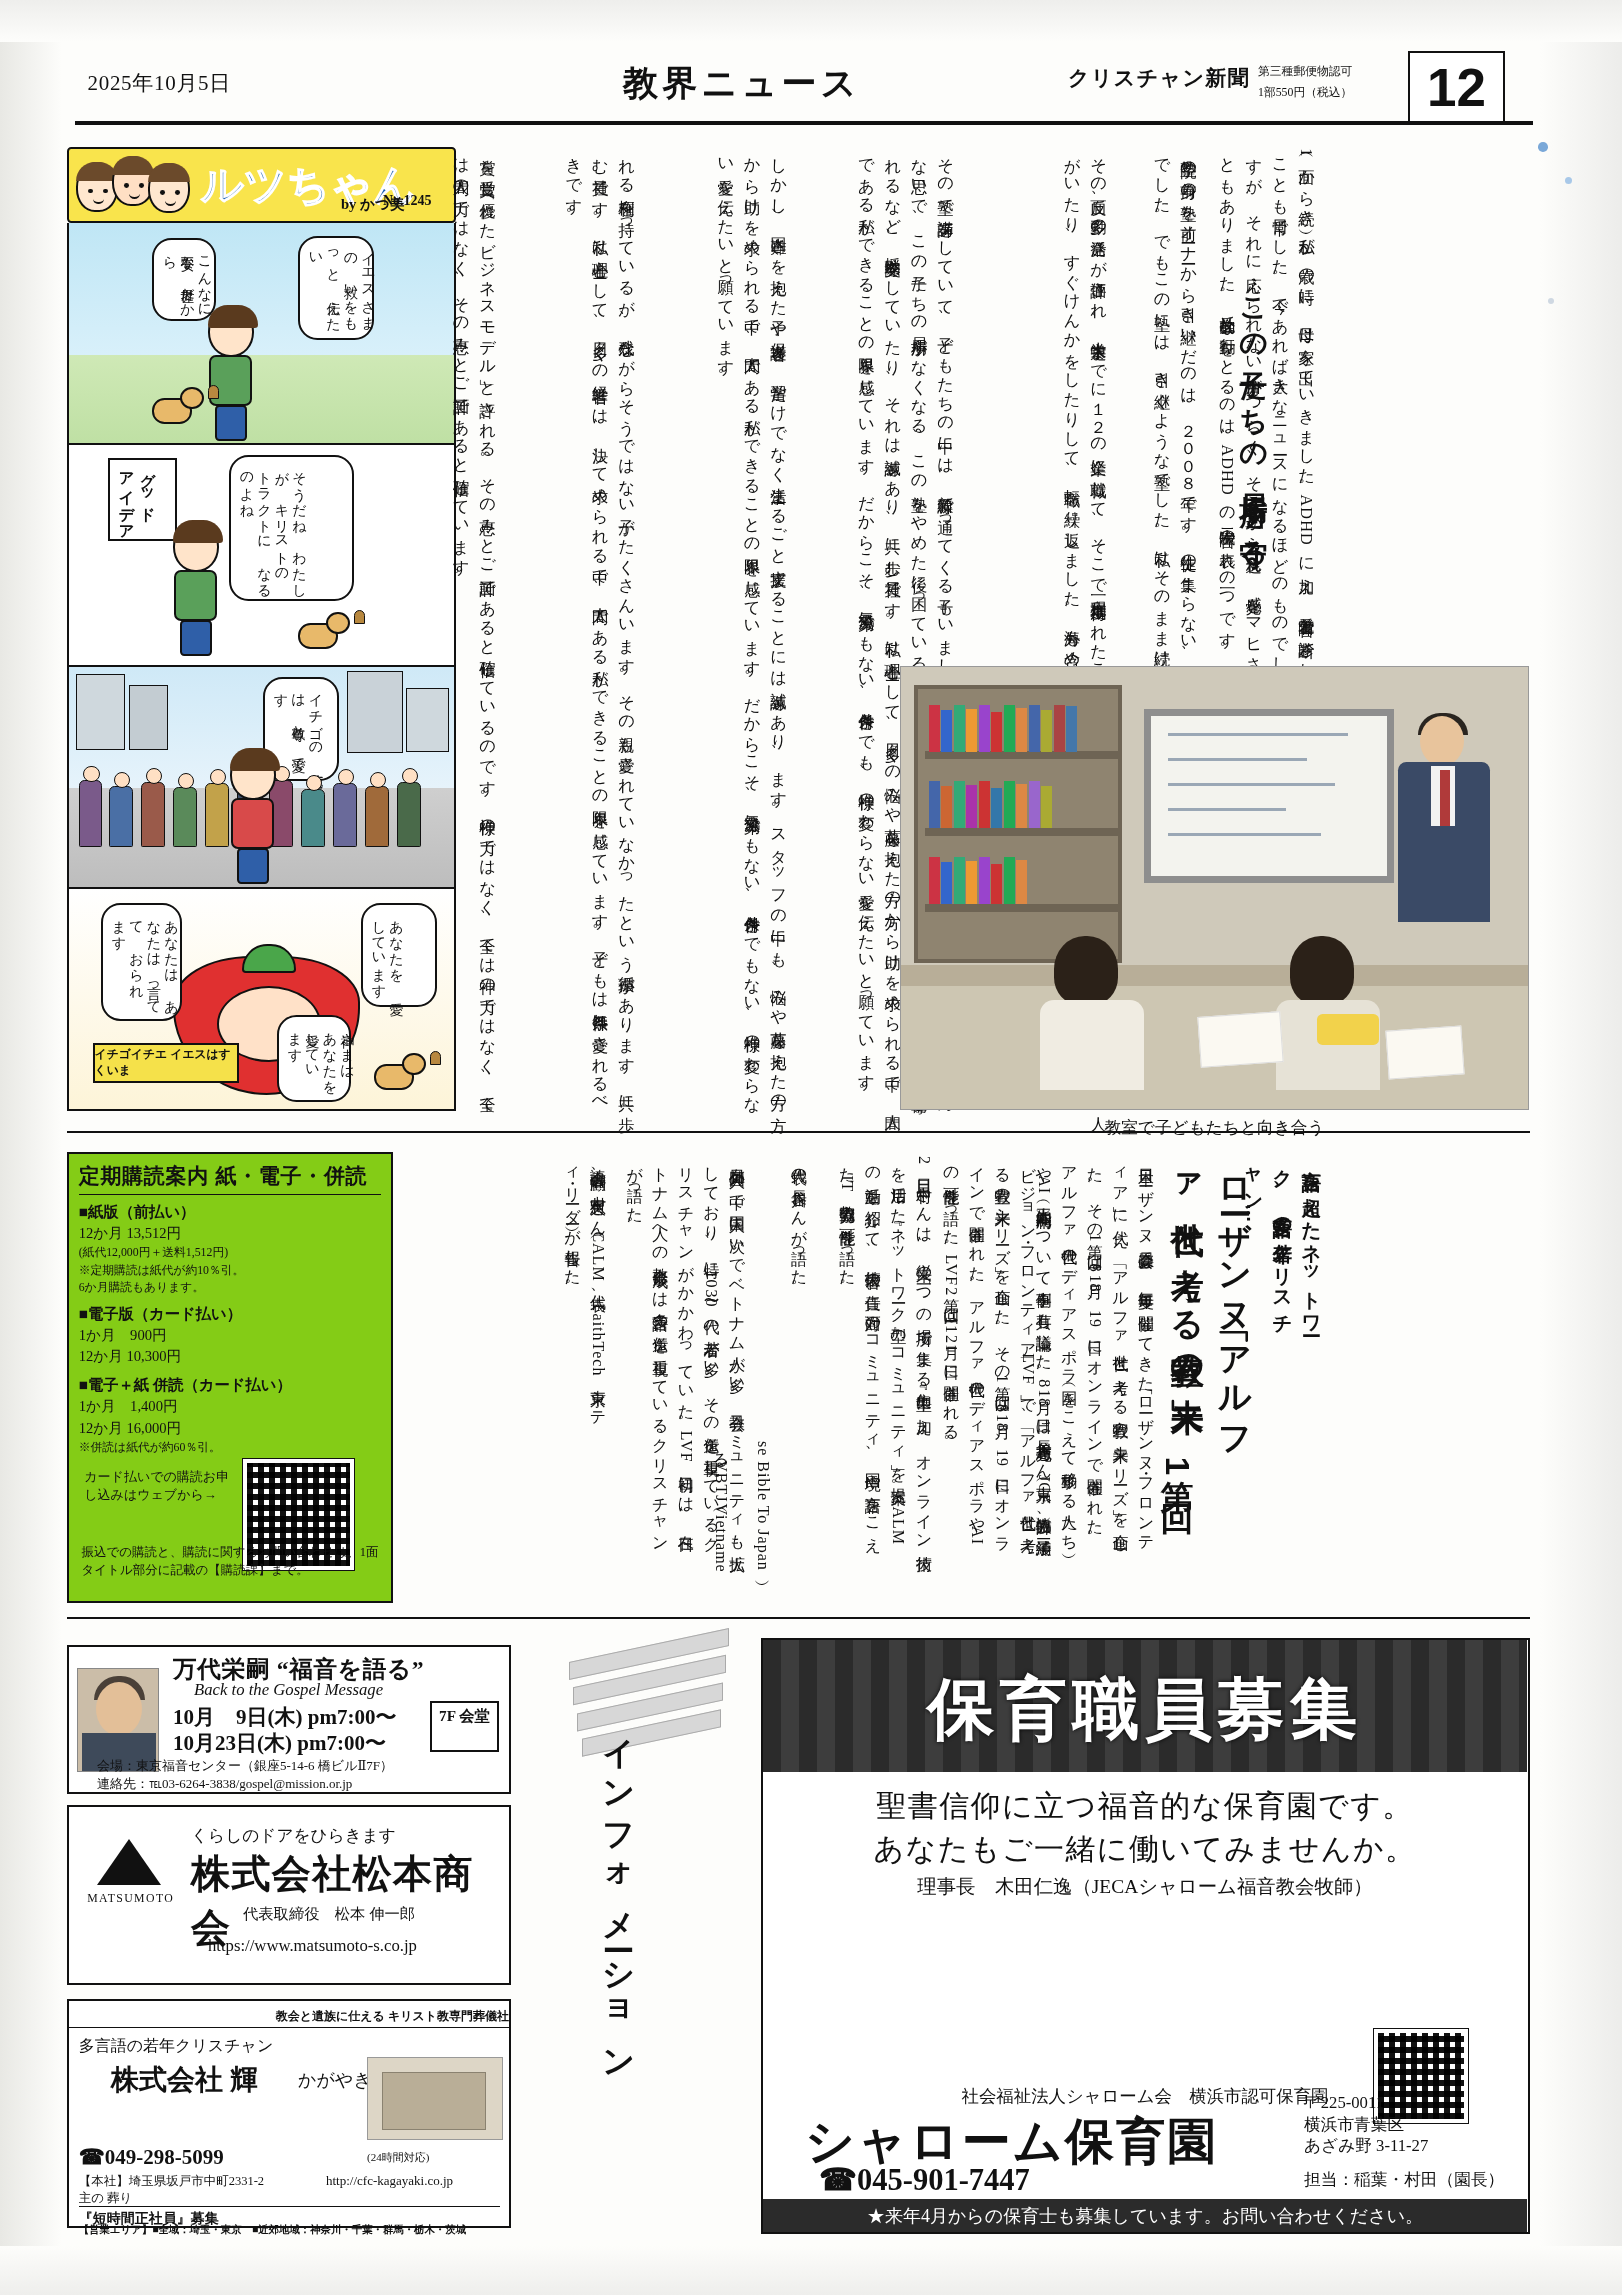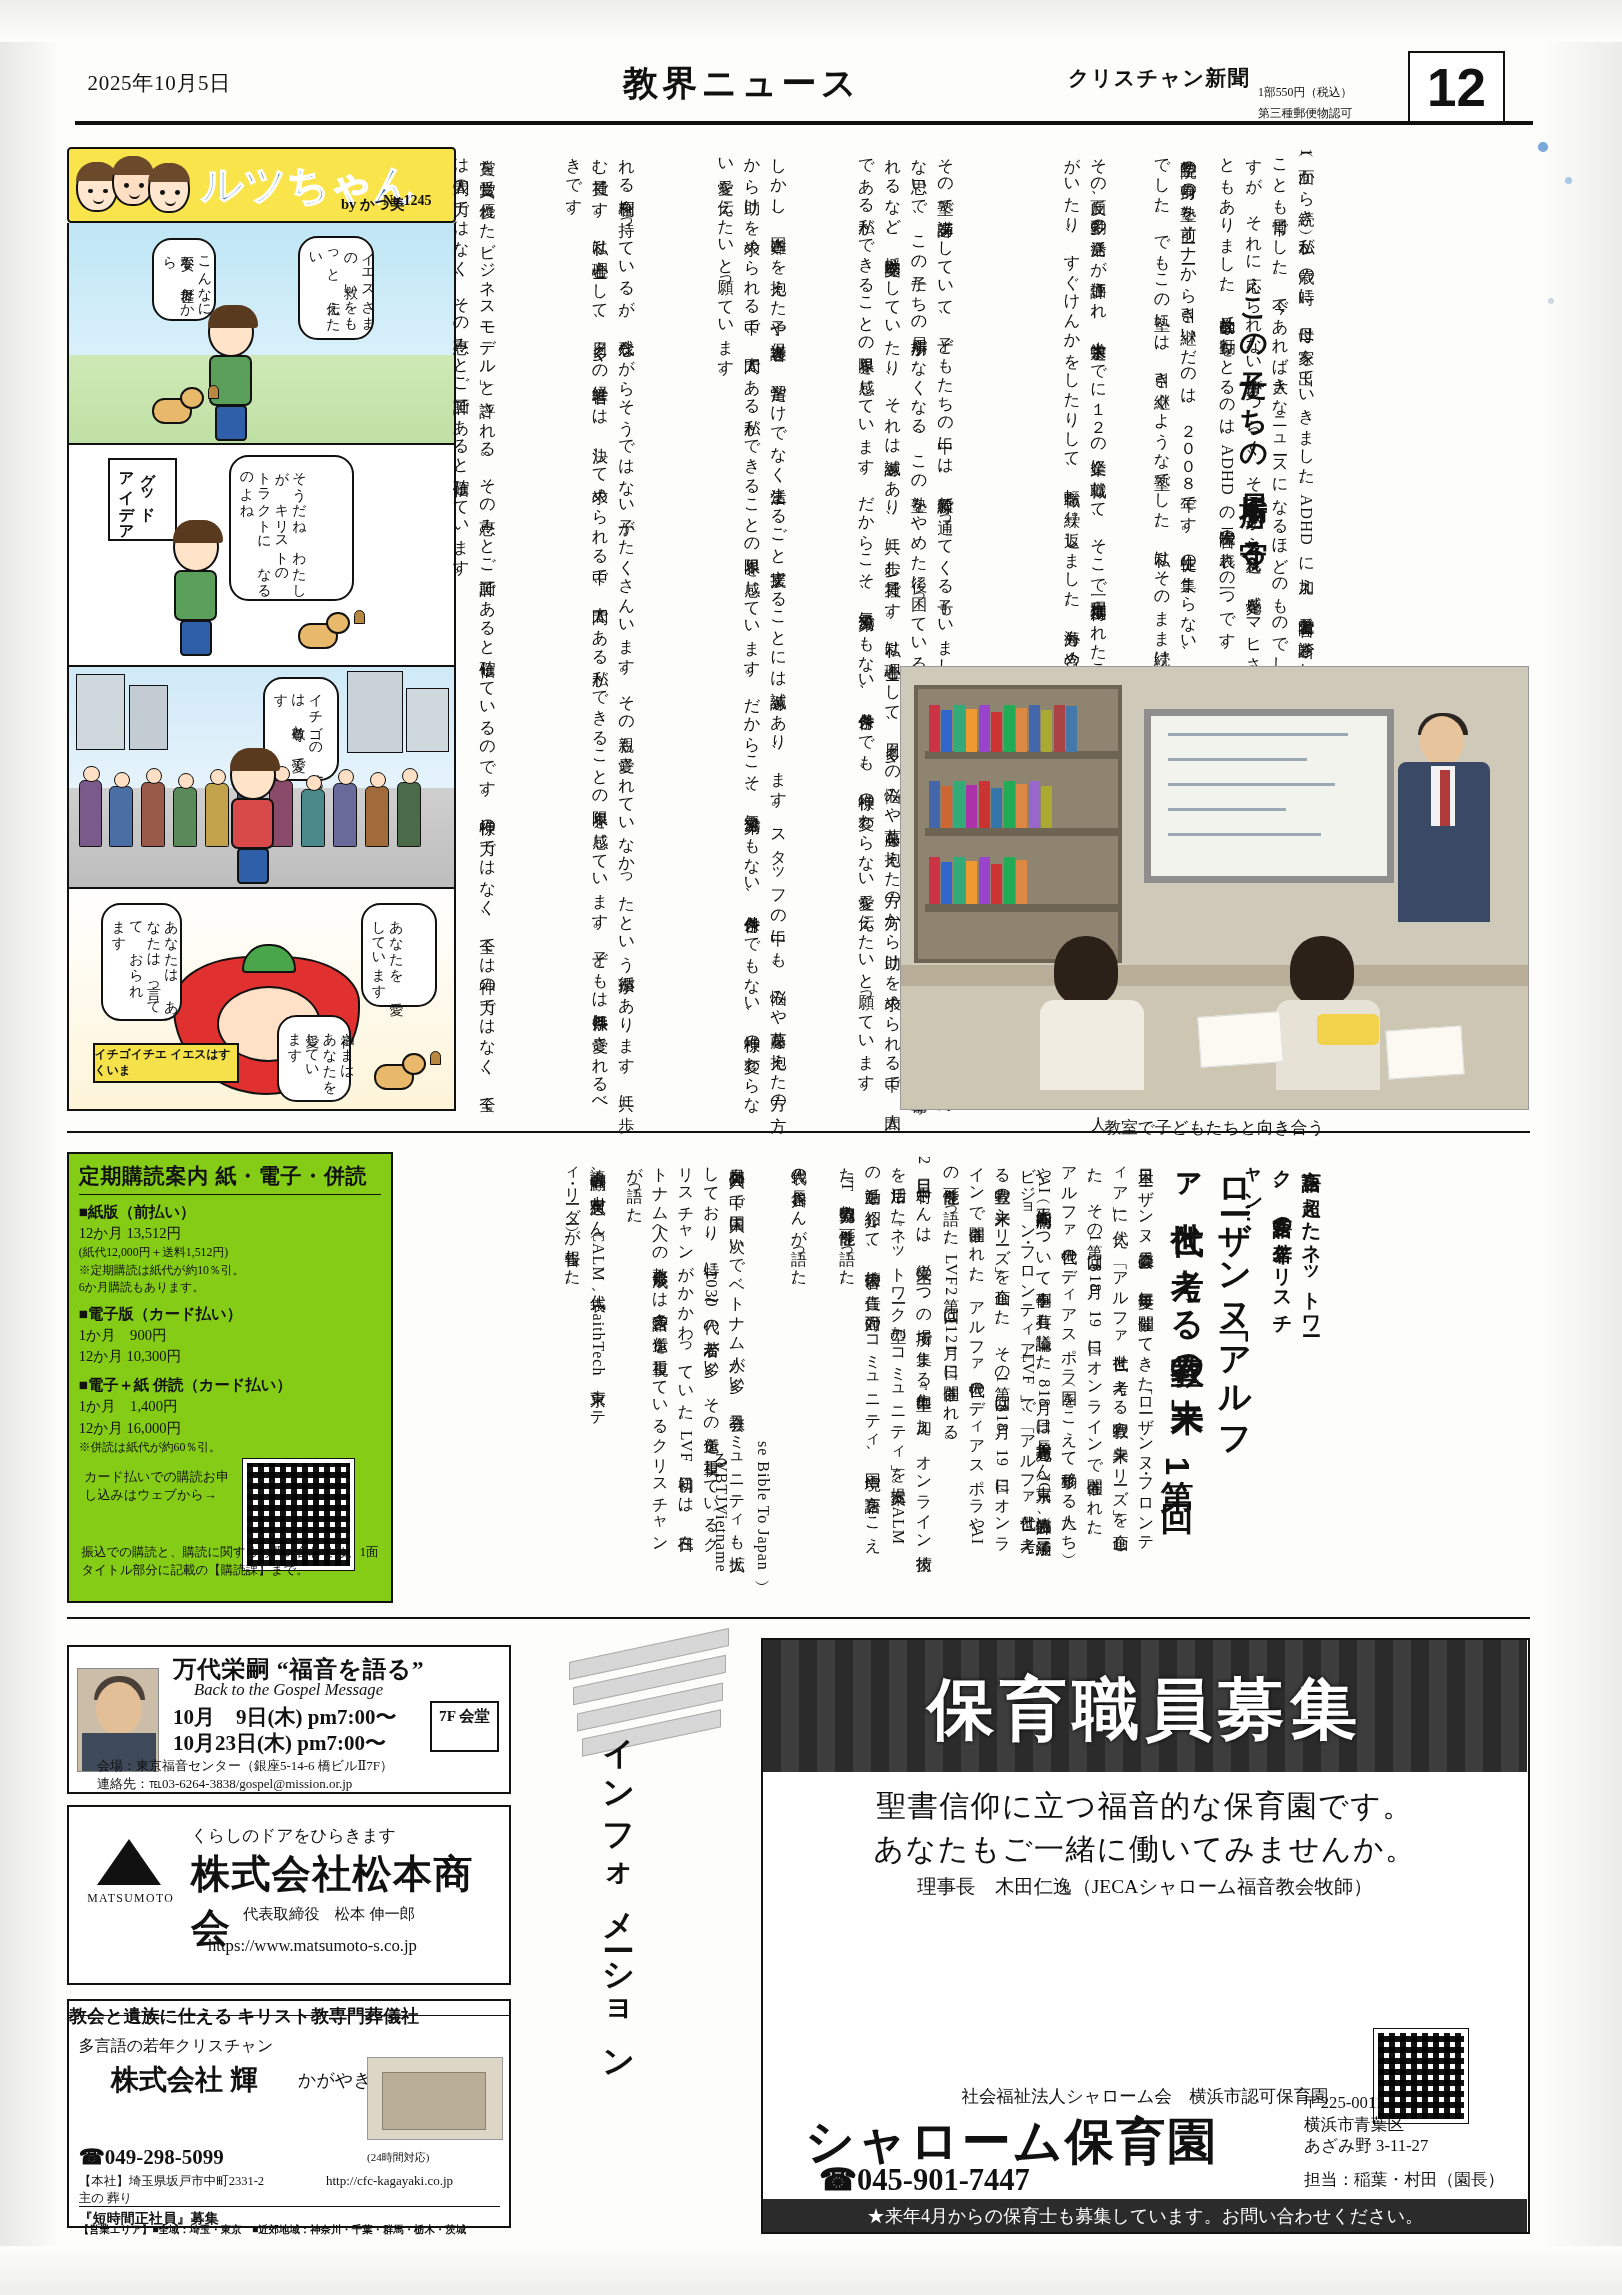--- a/index.html
+++ b/index.html
@@ -22,21 +22,21 @@
   .scan-edge-t { position:absolute; left:0; top:0; width:1623px; height:42px; background:linear-gradient(180deg,#eeeeec,#fdfdfb); }
   .scan-edge-b { position:absolute; left:0; bottom:0; width:1623px; height:49px; background:linear-gradient(0deg,#eeeeec,#fdfdfb); }
 
   .vert { writing-mode: vertical-rl; text-orientation: upright; }
 
   
   #masthead { position:absolute; left:75px; top:54px; width:1458px; height:67px; }
   #masthead .date { position:absolute; left:12.5px; top:15.3px; font-size:21px; letter-spacing:0.7px; }
   #masthead .section-title { position:absolute; left:548px; top:5.6px; font-size:35px; font-weight:bold; letter-spacing:4.2px; font-family:"Liberation Sans", sans-serif; }
   #masthead .paper-name { position:absolute; left:993px; top:9.7px; font-size:21px; font-weight:bold; letter-spacing:1.4px; }
-  #masthead .approval { position:absolute; left:1183px; top:9.7px; font-size:11.8px;margin-top:42px; }
+  #masthead .approval { position:absolute; left:1183px; top:9.7px; font-size:11.8px; }
   #masthead .price { position:absolute; left:1183px; top:30.5px; font-size:11.8px; }
   #masthead .pageno {
     position:absolute; left:1333px; top:-2.8px; width:97px; height:72px;
     background:#ffffff; border:2.1px solid #111; display:flex; align-items:center; justify-content:center;
     font-size:53px; font-weight:bold; font-family:"Liberation Sans", sans-serif;
   }
   #masthead .rule { position:absolute; left:0; top:67px; width:1458px; height:3.5px; background:#111; }
 
   
   #comic { position:absolute; left:67px; top:147px; width:389px; height:986px; }
@@ -168,21 +168,21 @@
   #ad-matsumoto { position:absolute; left:67px; top:1805px; width:444px; height:180px; border:2.1px solid #111; background:#fff;}
   #ad-matsumoto .logo { position:absolute; left:16.7px; top:28px; width:90px; height:76px;}
   #ad-matsumoto .logo .tri { position:absolute; left:11px; top:4.2px; width:0;height:0;border-left:32px solid transparent;border-right:32px solid transparent;border-bottom:46px solid #111;}
   #ad-matsumoto .logo .lbl { position:absolute; left:0; top:56px; width:90px; text-align:center; font-size:11.8px; letter-spacing:1.4px;}
   #ad-matsumoto .sm { position:absolute; left:122px; top:16.7px; font-size:16.7px;}
   #ad-matsumoto .big { position:absolute; left:122px; top:40px; font-size:39px; font-weight:bold; letter-spacing:1.4px;}
   #ad-matsumoto .rep { position:absolute; left:174px; top:97px; font-size:15.3px;}
   #ad-matsumoto .url { position:absolute; left:139px; top:129px; font-size:16.7px;}
 
   #ad-kagayaki { position:absolute; left:67px; top:1999px; width:444px; height:229px; border:2.1px solid #111; background:#fff;}
-  #ad-kagayaki .hd { position:absolute; left:0; top:0; width:440px; height:15px; border-bottom:1.4px solid #111; text-align:left; font-size:18px; font-weight:bold; line-height:30.5px;}
+  #ad-kagayaki .hd { position:absolute; left:0; top:0; width:440px; height:27px; border-bottom:1.4px solid #111; text-align:right; font-size:12px; font-weight:bold; line-height:30.5px;}
   #ad-kagayaki .sub { position:absolute; left:9.7px; top:35px; font-size:16px;}
   #ad-kagayaki .co { position:absolute; left:42px; top:60px; font-size:28px; font-weight:bold;}
   #ad-kagayaki .coKana { position:absolute; left:229px; top:67px; font-size:18px;}
   #ad-kagayaki .right-photo { position:absolute; left:298px; top:56px; width:136px; height:83px; background:#ddd6c6; border:0.7px solid #999;}
   #ad-kagayaki .right-photo .bld { position:absolute; left:14px; top:14px; width:104px; height:58px; background:#b9ae97; border:1.4px solid #8a8270;}
   #ad-kagayaki .tel { position:absolute; left:9.7px; top:144px; font-size:21px; font-weight:bold;}
   #ad-kagayaki .telnote { position:absolute; left:298px; top:149px; font-size:11px;}
   #ad-kagayaki .addr1 { position:absolute; left:9.7px; top:172px; font-size:12.5px;}
   #ad-kagayaki .addr2 { position:absolute; left:9.7px; top:189px; font-size:12.5px;}
   #ad-kagayaki .url2 { position:absolute; left:257px; top:172px; font-size:13px;}

